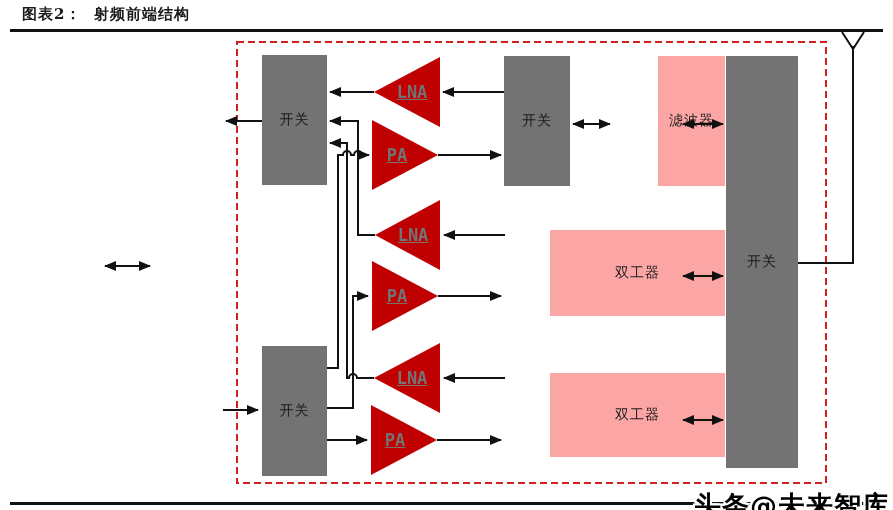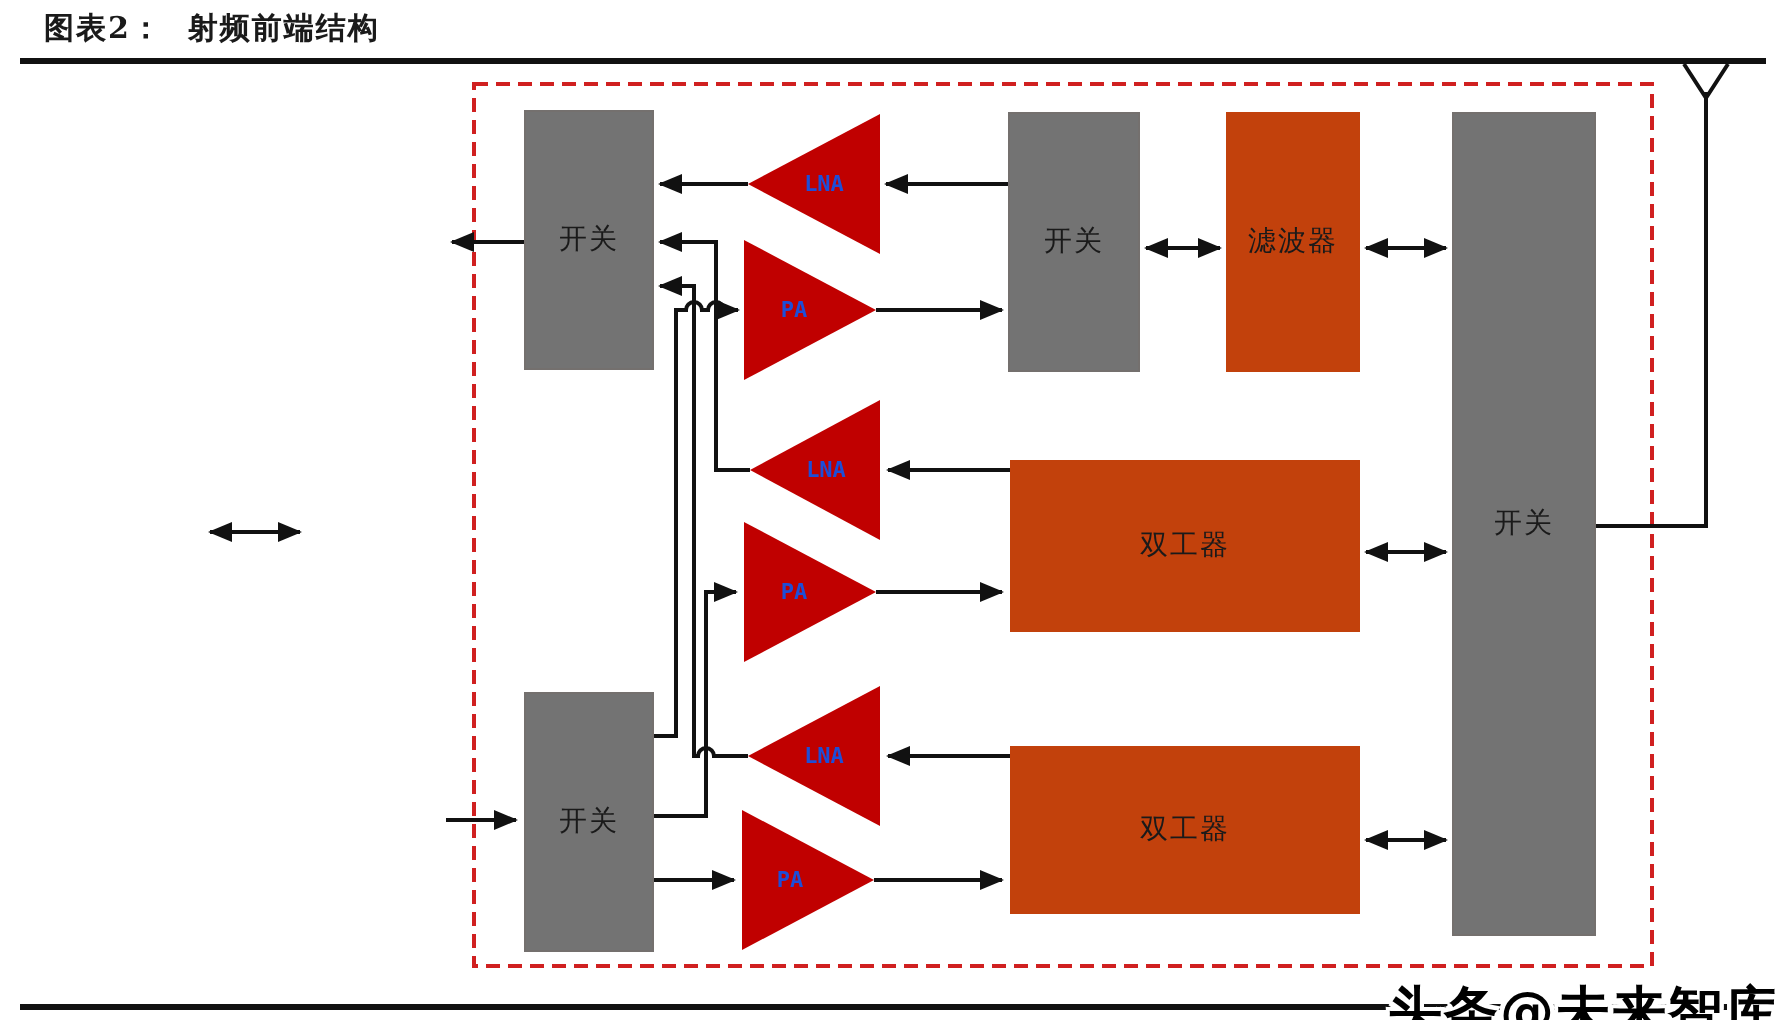--- a/index.html
+++ b/index.html
@@ -9,26 +9,26 @@
   }
   .rule{position:absolute;left:10px;width:873px;height:3px;background:#111;}
   #title{
     position:absolute;left:22px;top:5px;font-family:"DejaVu Serif",serif;
     font-weight:bold;font-size:15px;letter-spacing:1px;white-space:pre;
   }
   .block{
     position:absolute;display:flex;align-items:center;justify-content:center;
     font-size:14px;letter-spacing:1px;text-align:center;z-index:1;
   }
-  .gray{background:#c2410c;}
+  .gray{background:#fca5a5;margin-left:45px;}
   .peach{background:#737373;box-shadow:inset 0 0 0 1px rgba(120,90,70,0.12);}
   #svg-layer{position:absolute;left:0;top:0;z-index:2;pointer-events:none;}
   .amp-label{
     position:absolute;z-index:3;transform:translate(-50%,-50%);
-    font-family:"DejaVu Sans Mono",monospace;font-size:11px;font-weight:600;color:#1d4ed8;
+    font-family:"DejaVu Sans Mono",monospace;font-size:17px;font-weight:600;color:#737373;text-decoration:underline;
   }
   #watermark{
     position:absolute;right:2px;top:488px;z-index:4;
     font-size:27px;font-weight:bold;color:#000000;letter-spacing:1px;white-space:nowrap;
     text-shadow:-2px -2px 0 #fff,2px -2px 0 #fff,-2px 2px 0 #fff,2px 2px 0 #fff,
                 0 -2px 0 #fff,0 2px 0 #fff,-2px 0 0 #fff,2px 0 0 #fff;
   }
 </style>
 </head>
 <body>

